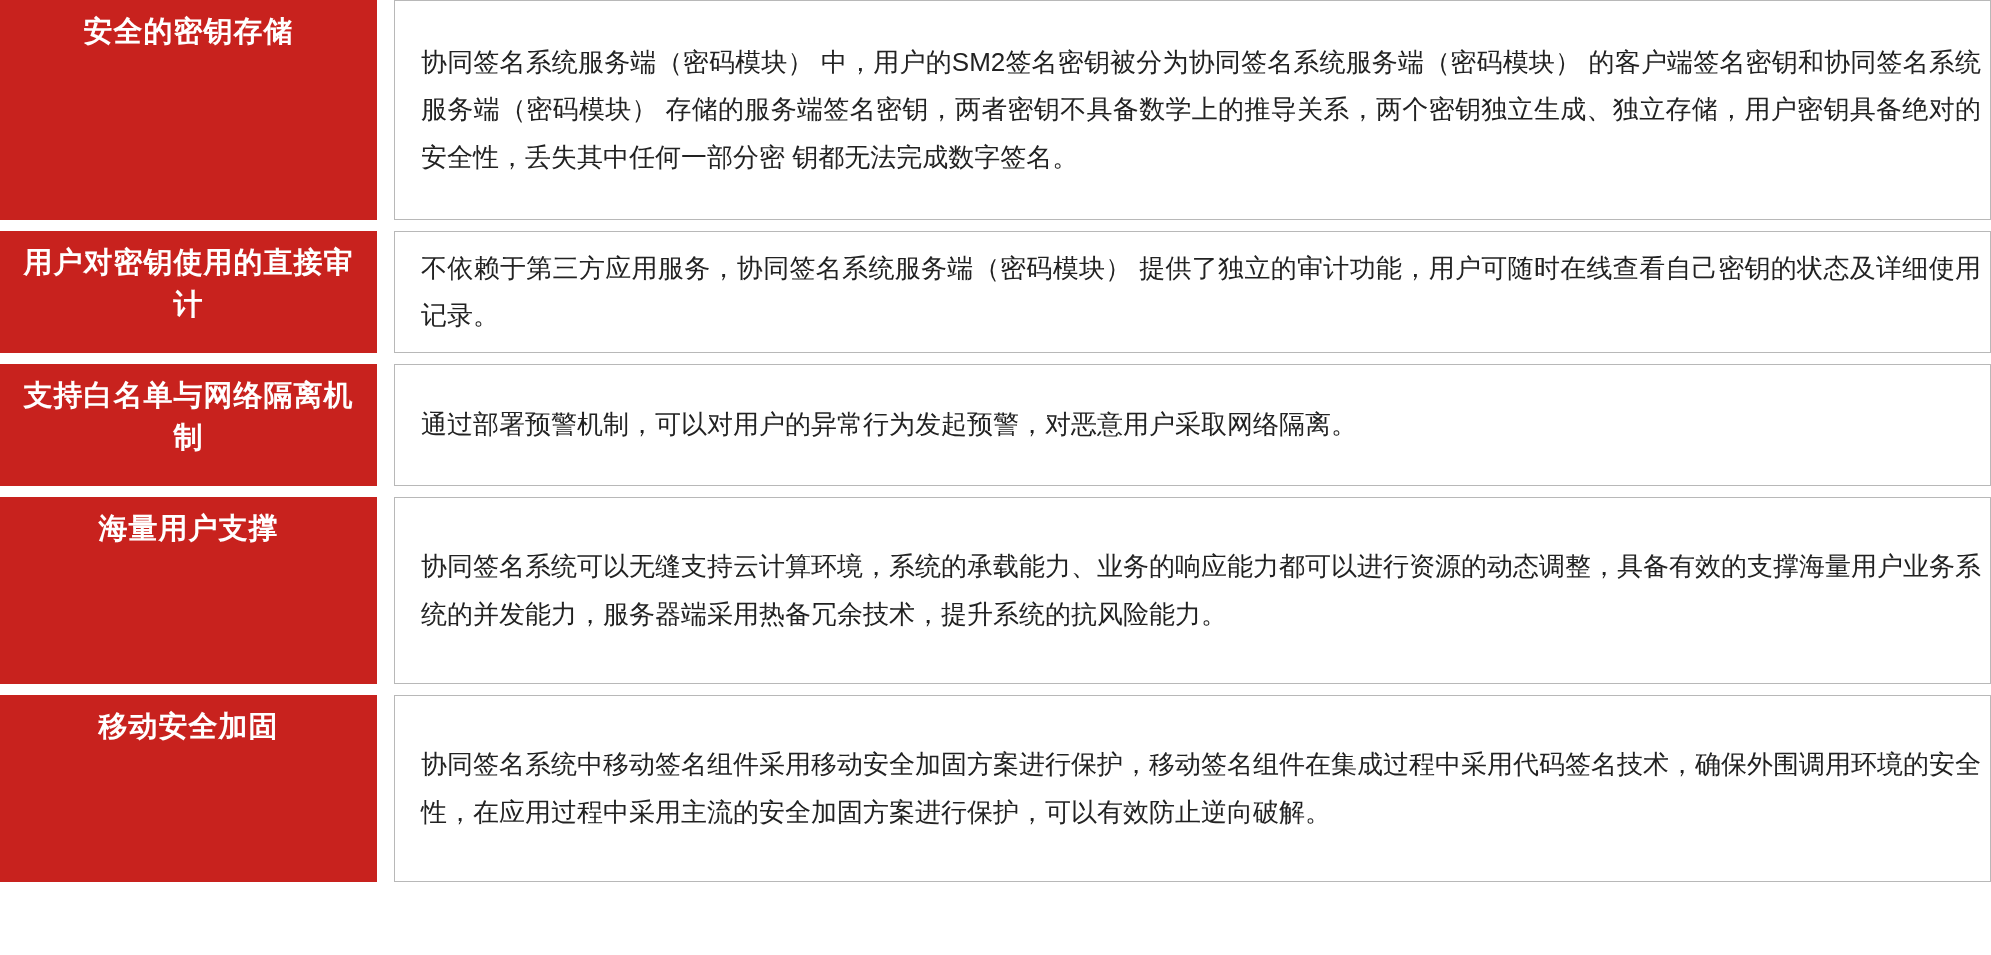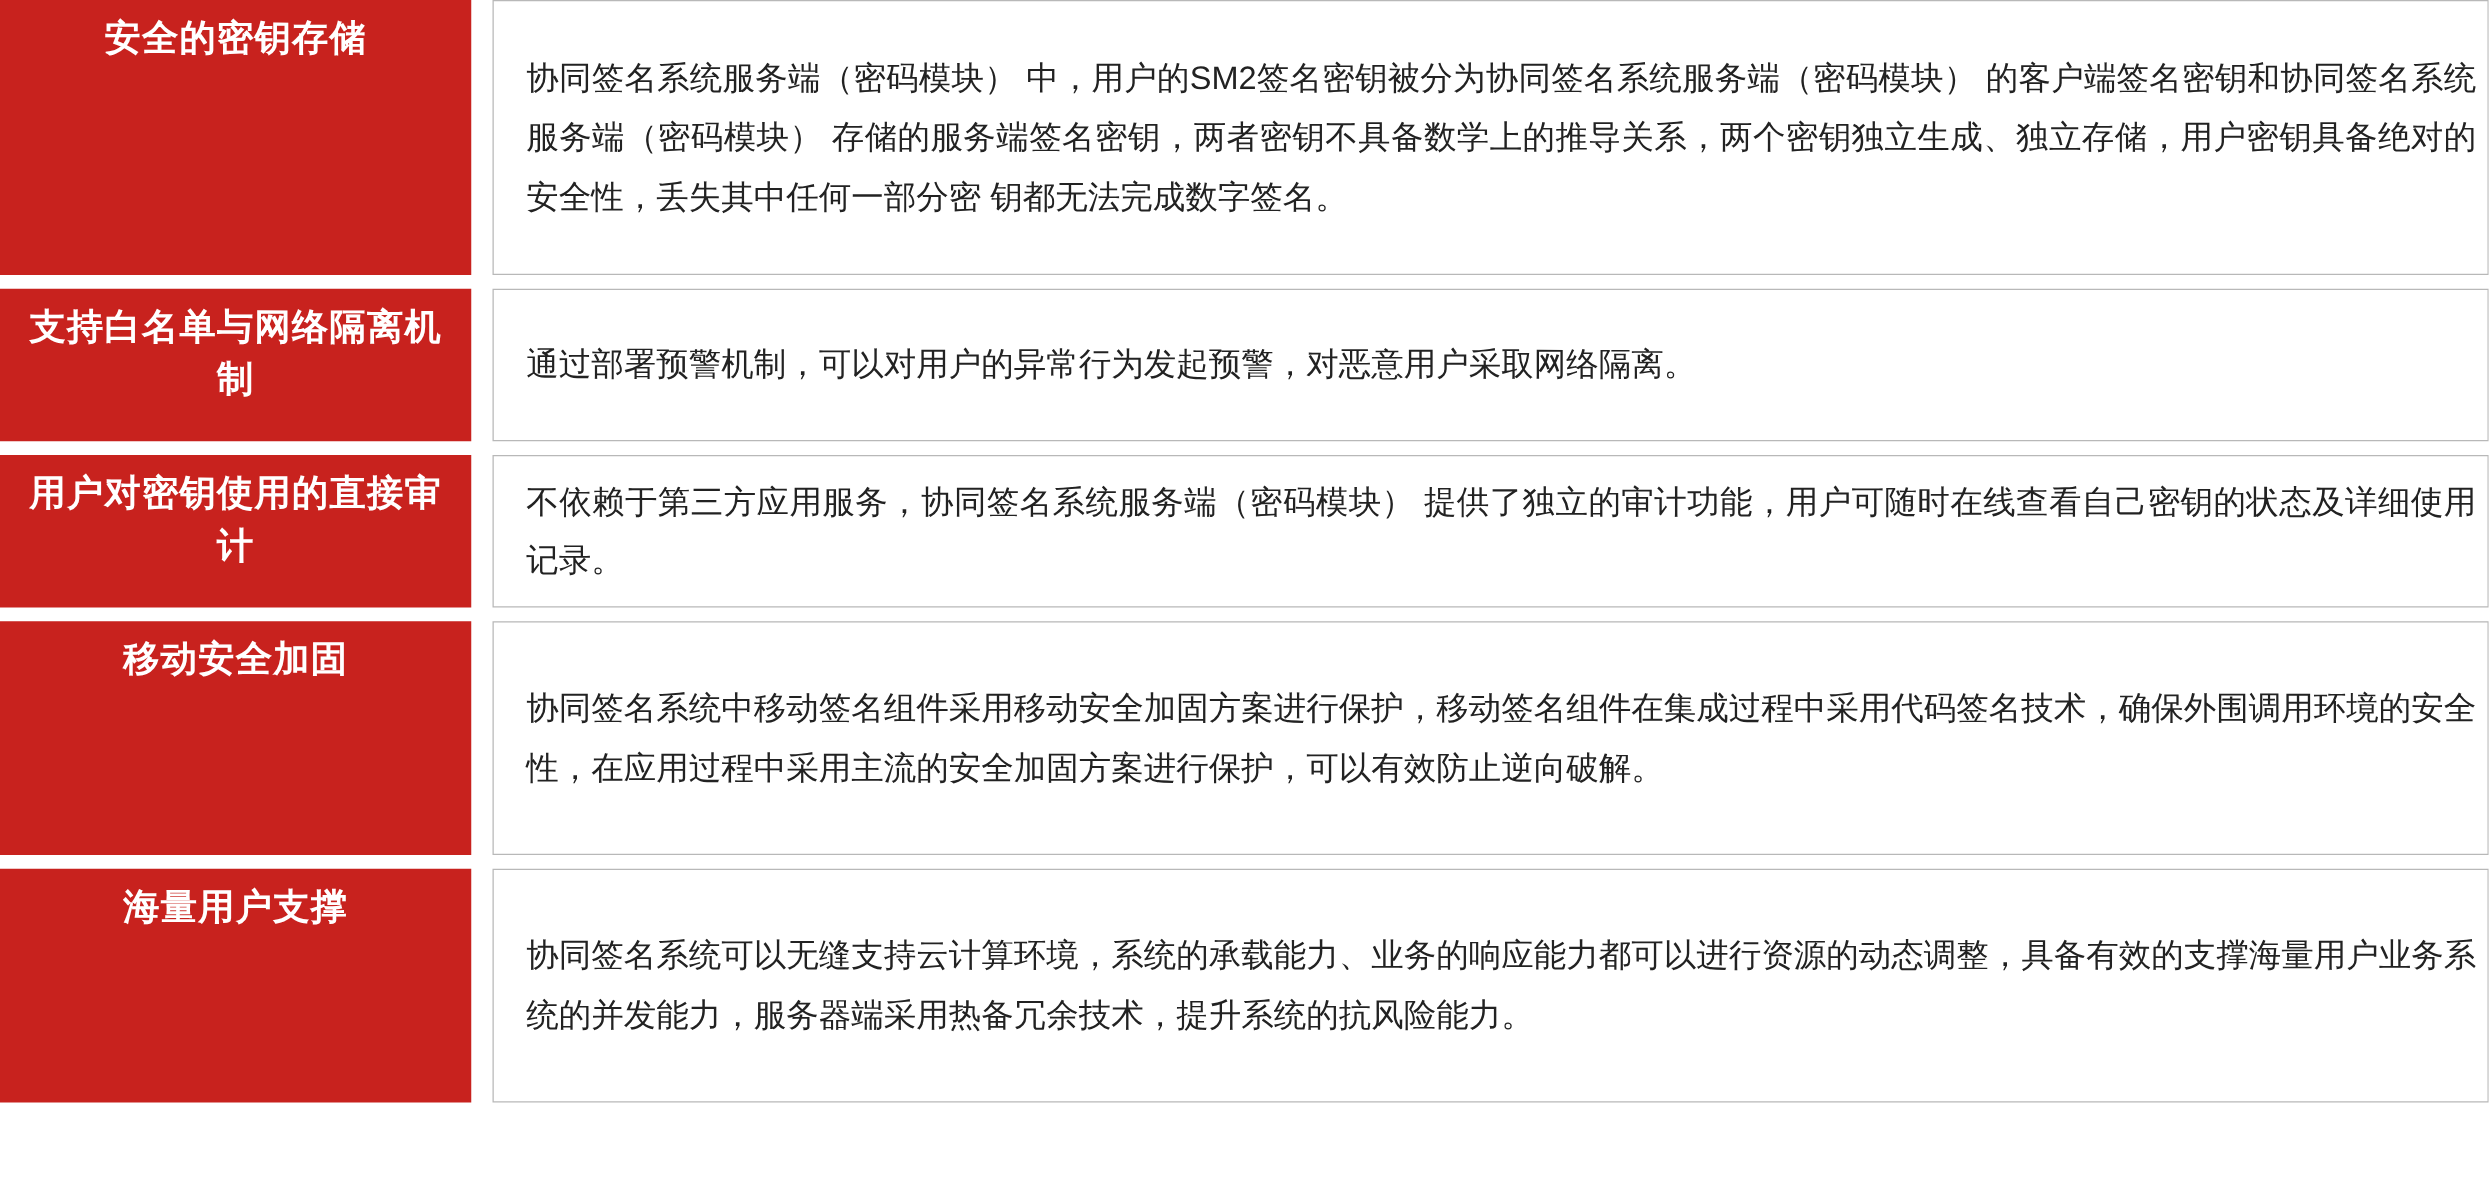--- a/index.html
+++ b/index.html
@@ -78,53 +78,53 @@
   <div class="feature-row row-0">
     <div class="label-cell">
       <span>安全的密钥存储</span>
     </div>
     <div class="gap"></div>
     <div class="desc-cell">
       <span class="desc-text">协同签名系统服务端（密码模块） 中，用户的SM2签名密钥被分为协同签名系统服务端（密码模块） 的客户端签名密钥和协同签名系统服务端（密码模块） 存储的服务端签名密钥，两者密钥不具备数学上的推导关系，两个密钥独立生成、独立存储，用户密钥具备绝对的安全性，丢失其中任何一部分密 钥都无法完成数字签名。</span>
     </div>
   </div>
 
+  <div class="feature-row row-1">
+    <div class="label-cell">
+      <span>用户对密钥使用的直接审计</span>
+    </div>
+    <div class="gap"></div>
+    <div class="desc-cell">
+      <span class="desc-text">不依赖于第三方应用服务，协同签名系统服务端（密码模块） 提供了独立的审计功能，用户可随时在线查看自己密钥的状态及详细使用记录。</span>
+    </div>
+  </div>
+
   <div class="feature-row row-2">
     <div class="label-cell">
       <span>支持白名单与网络隔离机制</span>
     </div>
     <div class="gap"></div>
     <div class="desc-cell">
       <span class="desc-text">通过部署预警机制，可以对用户的异常行为发起预警，对恶意用户采取网络隔离。</span>
     </div>
   </div>
 
-  <div class="feature-row row-1">
+  <div class="feature-row row-3">
     <div class="label-cell">
-      <span>用户对密钥使用的直接审计</span>
+      <span>海量用户支撑</span>
     </div>
     <div class="gap"></div>
     <div class="desc-cell">
-      <span class="desc-text">不依赖于第三方应用服务，协同签名系统服务端（密码模块） 提供了独立的审计功能，用户可随时在线查看自己密钥的状态及详细使用记录。</span>
+      <span class="desc-text">协同签名系统可以无缝支持云计算环境，系统的承载能力、业务的响应能力都可以进行资源的动态调整，具备有效的支撑海量用户业务系统的并发能力，服务器端采用热备冗余技术，提升系统的抗风险能力。</span>
     </div>
   </div>
 
   <div class="feature-row row-4">
     <div class="label-cell">
       <span>移动安全加固</span>
     </div>
     <div class="gap"></div>
     <div class="desc-cell">
       <span class="desc-text">协同签名系统中移动签名组件采用移动安全加固方案进行保护，移动签名组件在集成过程中采用代码签名技术，确保外围调用环境的安全性，在应用过程中采用主流的安全加固方案进行保护，可以有效防止逆向破解。</span>
     </div>
   </div>
 
-  <div class="feature-row row-3">
-    <div class="label-cell">
-      <span>海量用户支撑</span>
-    </div>
-    <div class="gap"></div>
-    <div class="desc-cell">
-      <span class="desc-text">协同签名系统可以无缝支持云计算环境，系统的承载能力、业务的响应能力都可以进行资源的动态调整，具备有效的支撑海量用户业务系统的并发能力，服务器端采用热备冗余技术，提升系统的抗风险能力。</span>
-    </div>
-  </div>
-
 </div>
 
 </body></html>

